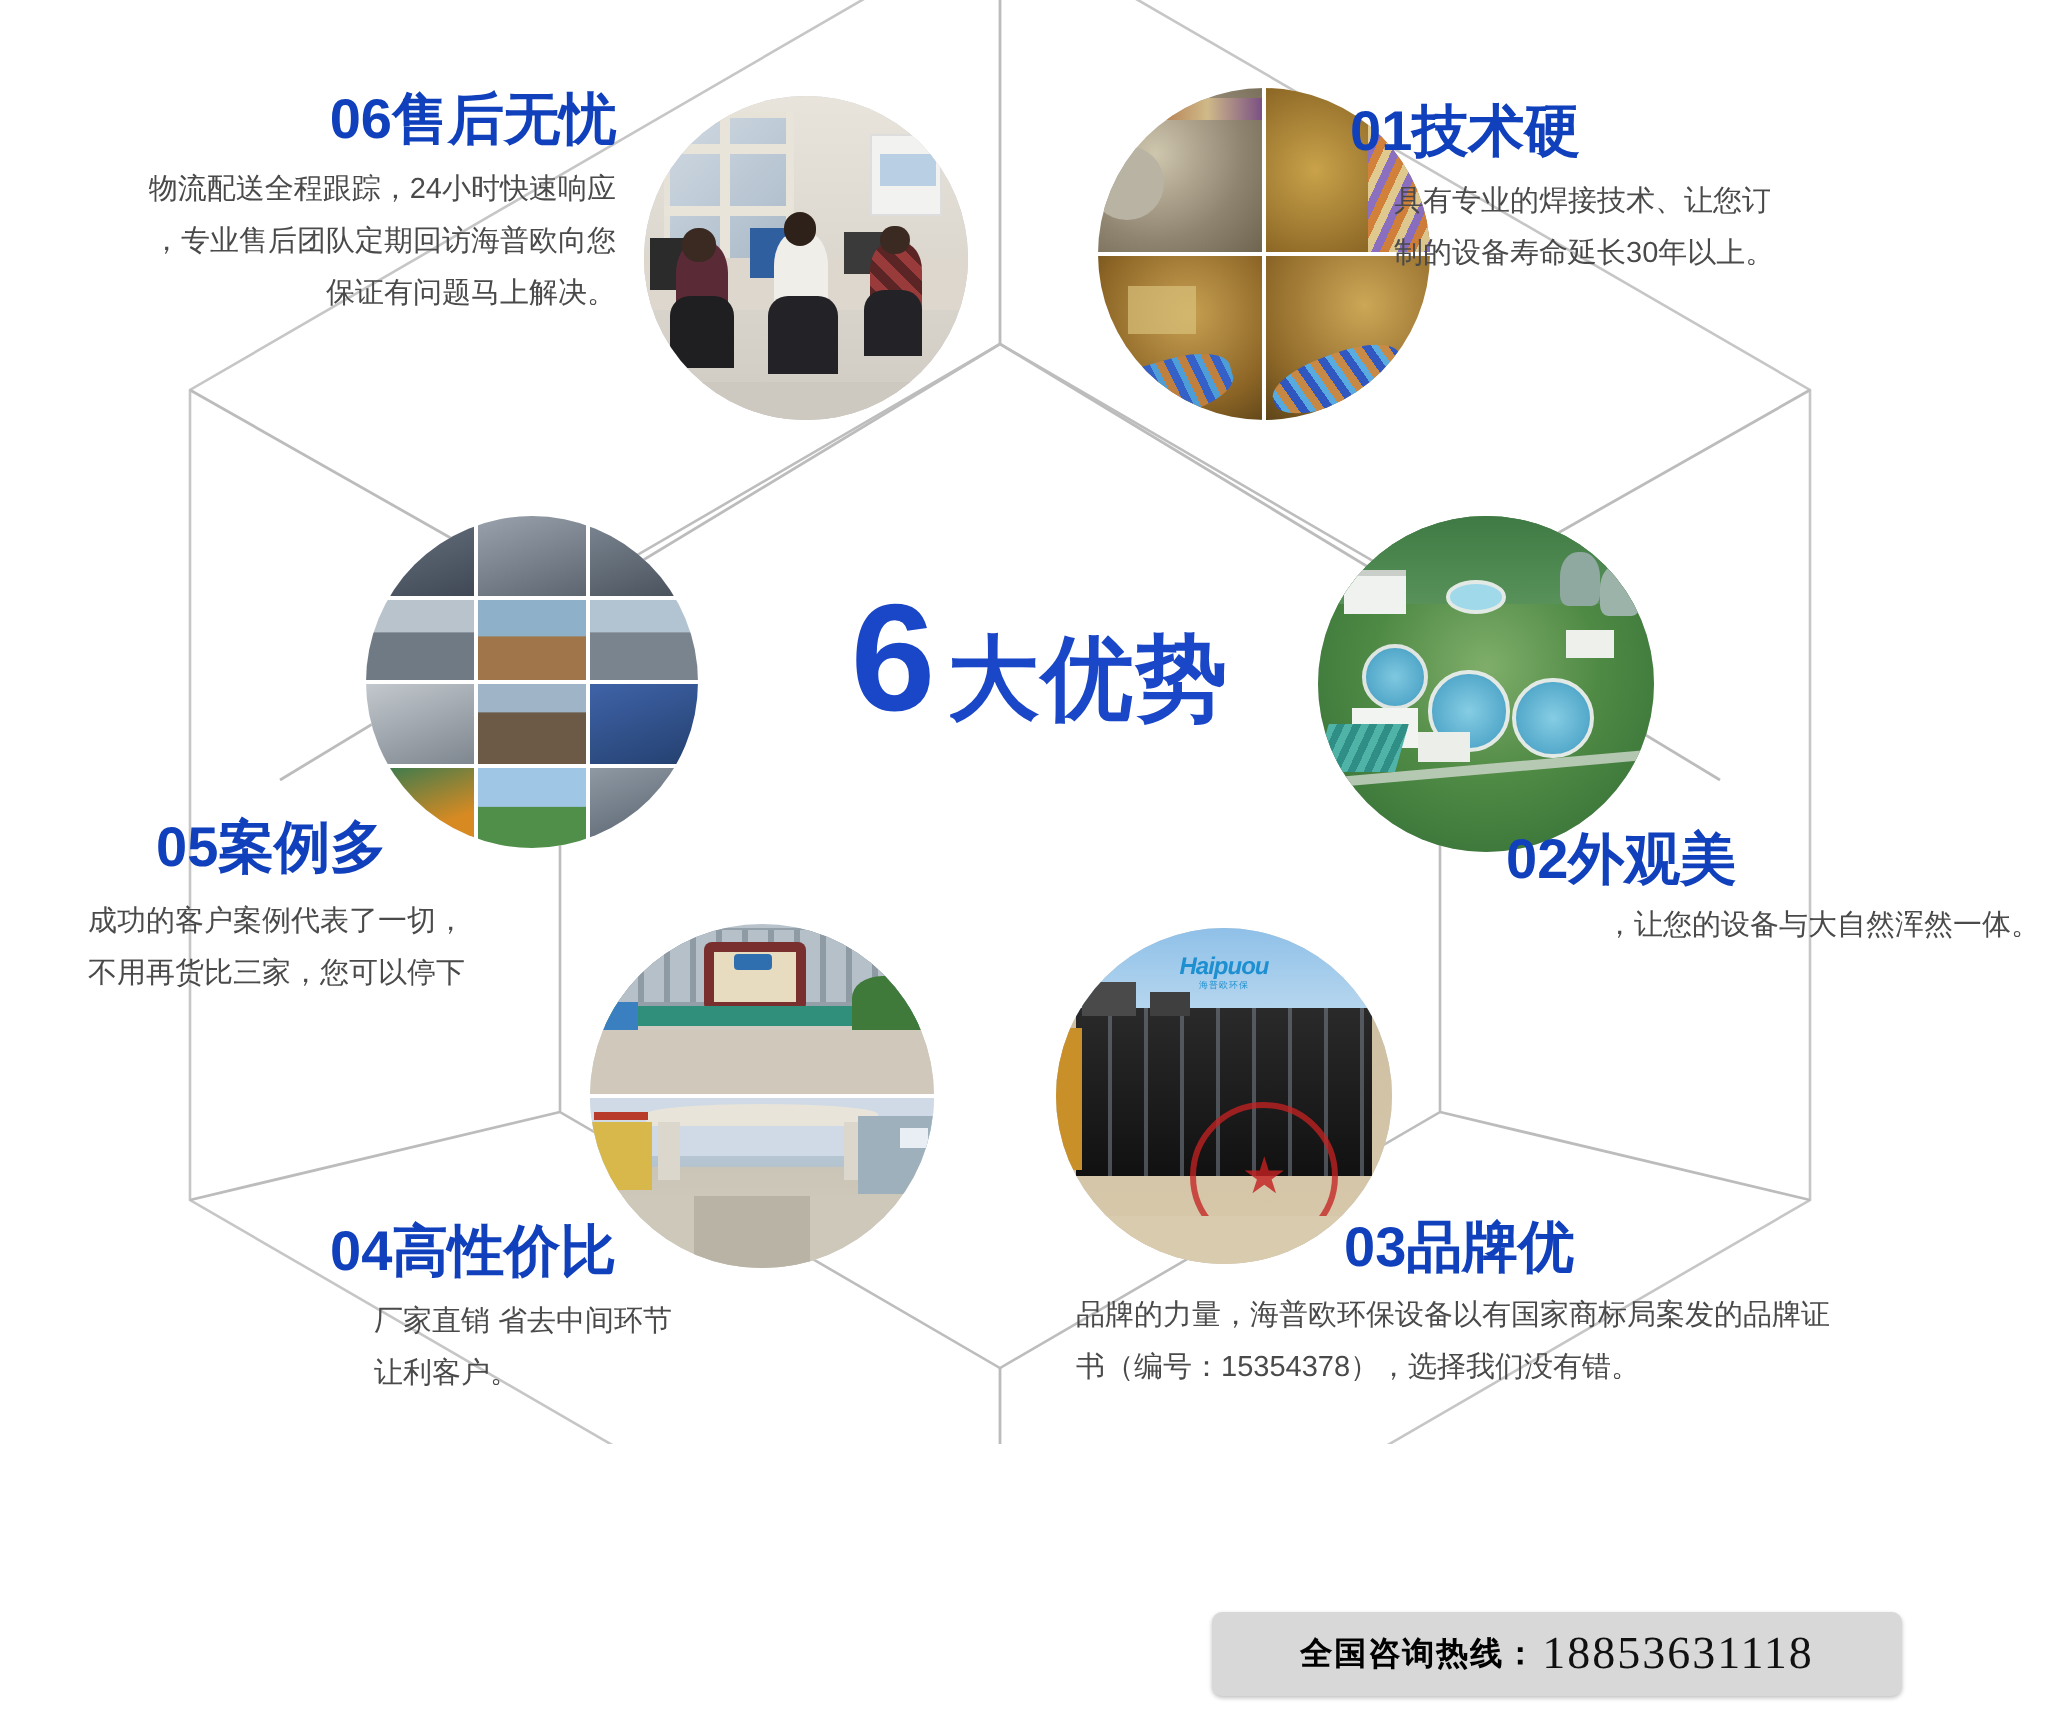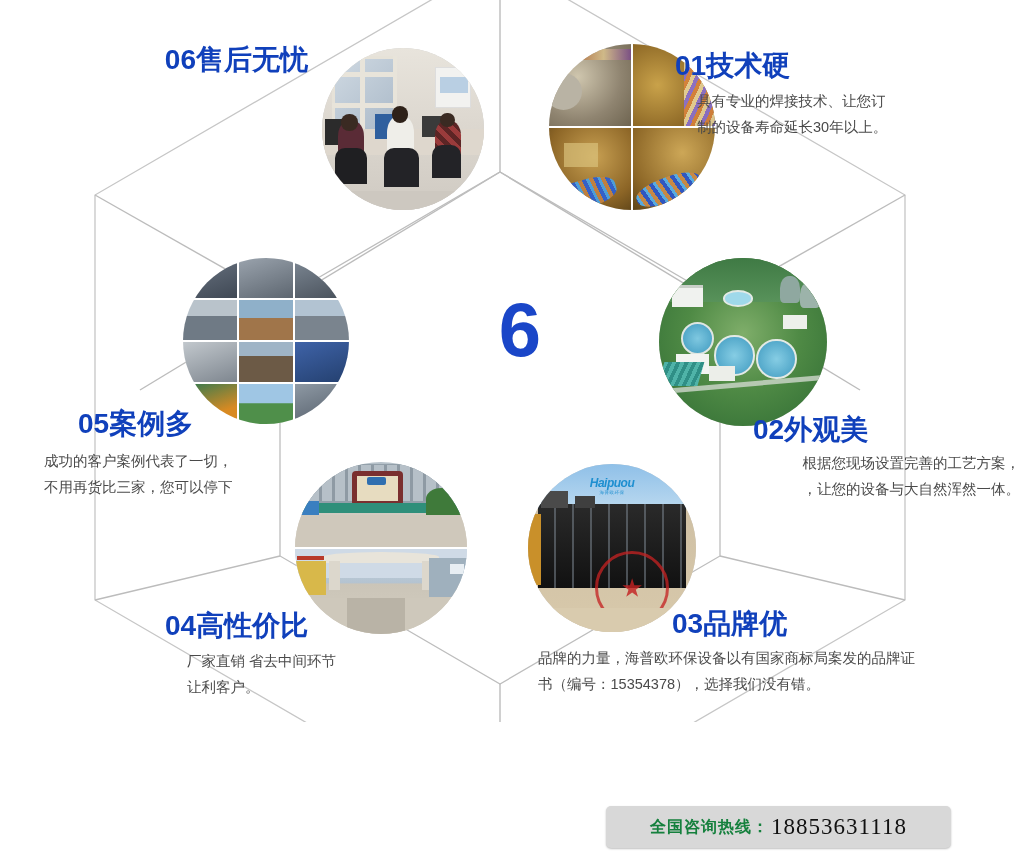--- a/index.html
+++ b/index.html
@@ -61,21 +61,21 @@
     color:#fff; font-weight:bold; font-size:28px; line-height:46px;
     letter-spacing:0.5px;
     text-shadow: 2px 2px 0 rgba(0,0,0,.55), -1px -1px 0 rgba(0,0,0,.35), 1px -1px 0 rgba(0,0,0,.35), -1px 1px 0 rgba(0,0,0,.35);
   }
   .hotline{
     position:absolute; left:606px; top:806px; width:345px; height:42px;
     background:#d8d8d8; border-radius:5px;
     display:flex; align-items:center; justify-content:center; gap:2px;
     box-shadow:0 1px 2px rgba(0,0,0,.25);
   }
-  .hl-label{ font-size:16px; color:#15803d; font-weight:bold; letter-spacing:1px;}
+  .hl-label{ font-size:16px; color:#000000; font-weight:bold; letter-spacing:1px;}
   .hl-num{ font-size:23px; color:#111; font-family:"Liberation Serif",serif; letter-spacing:1px;}
 </style>
 </head>
 <body>
 
 <div class="stage">
 
   <svg class="hexwire" viewBox="0 0 1025 722" preserveAspectRatio="none">
     <g fill="none" stroke="#bcbcbc" stroke-width="1.4">
 
@@ -258,36 +258,40 @@
         <div style="width:30%;height:30%;background:
              conic-gradient(from 0deg, rgba(196,34,34,.9) 0 100%);
              clip-path:polygon(50% 0%,61% 35%,98% 35%,68% 57%,79% 91%,50% 70%,21% 91%,32% 57%,2% 35%,39% 35%);"></div>
       </div>
       <div style="position:absolute;left:0;bottom:0;width:100%;height:14%;background:#d9cbae;"></div>
     </div>
   </div>
 
   <div class="blk ta-r" style="left:8px; top:44px; width:300px;">
     <div class="htitle">06售后无忧</div>
+    <div class="hdesc" style="margin-top:6px;">
+      <div>物流配送全程跟踪，24小时快速响应</div>
+      <div>，专业售后团队定期回访海普欧向您</div>
+      <div>保证有问题马上解决。</div>
+    </div>
   </div>
 
   <div class="blk ta-l" style="left:675px; top:50px; width:330px;">
     <div class="htitle">01技术硬</div>
     <div class="hdesc" style="margin-top:6px;padding-left:22px;">
       <div>具有专业的焊接技术、让您订</div>
       <div>制的设备寿命延长30年以上。</div>
     </div>
   </div>
 
   <div class="blk ta-l" style="left:753px; top:414px; width:280px;">
     <div class="htitle">02外观美</div>
   </div>
   <div class="blk ta-r" style="left:700px; top:450px; width:320px;">
     <div class="hdesc">
-      <div>根据您现场设置完善的工艺方案，</div>
       <div>，让您的设备与大自然浑然一体。</div>
     </div>
   </div>
 
   <div class="blk ta-l" style="left:672px; top:608px; width:300px;">
     <div class="htitle">03品牌优</div>
   </div>
   <div class="blk ta-l" style="left:538px; top:645px; width:480px;">
     <div class="hdesc">
       <div>品牌的力量，海普欧环保设备以有国家商标局案发的品牌证</div>
@@ -306,20 +310,21 @@
   <div class="blk ta-l" style="left:78px; top:408px; width:300px;">
     <div class="htitle">05案例多</div>
     <div class="hdesc" style="margin-top:8px;padding-left:-6px;">
       <div style="margin-left:-34px;">成功的客户案例代表了一切，</div>
       <div style="margin-left:-34px;">不用再货比三家，您可以停下</div>
     </div>
   </div>
 
   <div class="center-wrap">
     <span class="big6">6</span>
+    <span class="dys">大优势</span>
   </div>
 
 
   <div class="hotline">
     <span class="hl-label">全国咨询热线：</span>
     <span class="hl-num">18853631118</span>
   </div>
 
 </div>
 

